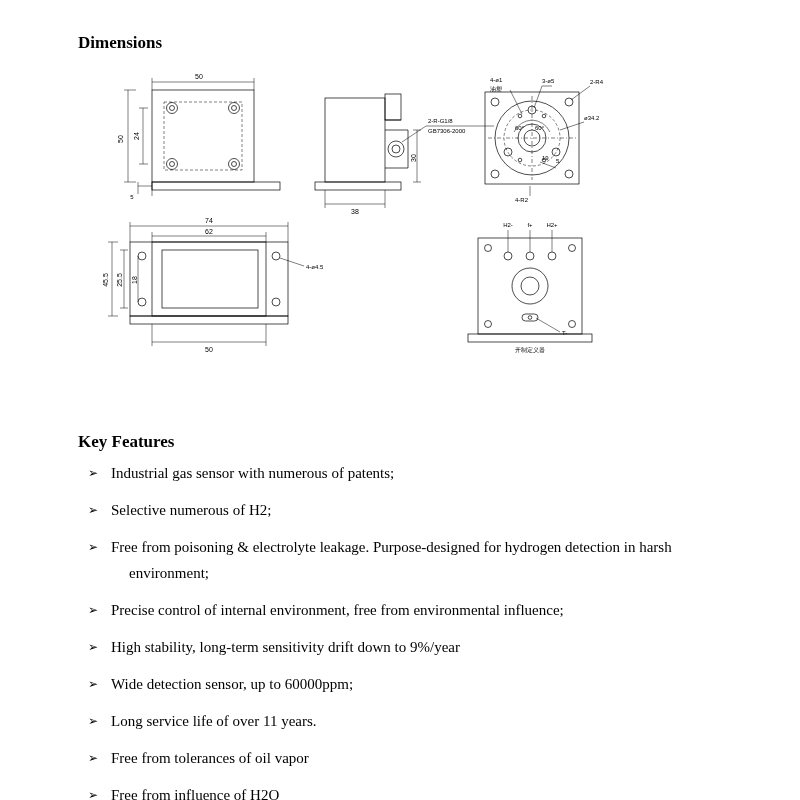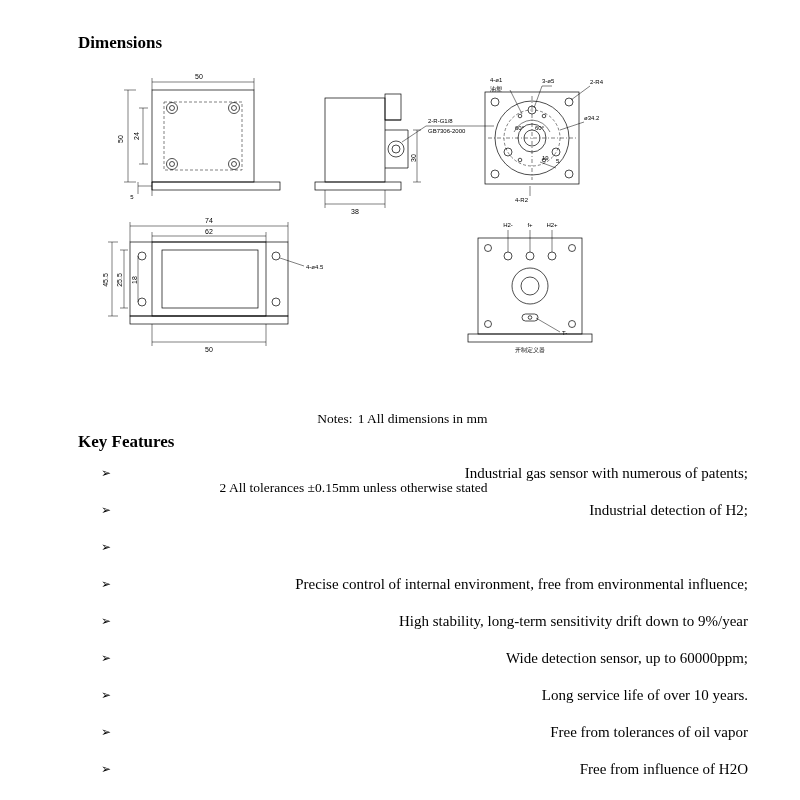--- a/index.html
+++ b/index.html
@@ -12,21 +12,20 @@
     height: 800px;
     font-family: "Liberation Serif", serif;
     color: #000000;
     position: relative;
     overflow: hidden;
   }
   .page {
     position: relative;
     width: 736px;
     height: 800px;
-    text-align: right;
   }
   .section-title {
     font-family: "Liberation Serif", serif;
     font-weight: bold;
     font-size: 17px;
     color: #000;
   }
   #dimensions-title {
     position: absolute;
     left: 78px;
@@ -306,65 +305,59 @@
         <text class="dim-s" x="440" y="167" text-anchor="middle">f+</text>
         <text class="dim-s" x="462" y="167" text-anchor="middle">H2+</text>
         <line class="ln vthin" x1="446" y1="258" x2="470" y2="272"></line>
         <text class="dim-s" x="472" y="275">T-</text>
         <text class="dim-s" x="440" y="292" text-anchor="middle">开制定义器</text>
       </g>
 
     </svg>
   </div>
 
-  <div class="notes">
-    <span class="note-row">
-      <span class="note-label">Notes:</span><span class="note-num">1</span> <span>All dimensions in mm</span>
-    </span>
-    <span class="note-row">
-      <span class="note-indent"></span><span class="note-num">2</span> <span>All tolerances ±0.15mm unless otherwise stated</span>
-    </span>
+
+  <div class="section-title" id="key-features-title">Key Features</div>
+
+  <div class="features">
+    <div class="feature">
+      <span class="bullet">➢</span>
+      <span class="text">Industrial gas sensor with numerous of patents;</span>
+    </div>
+    <div class="feature">
+      <span class="bullet">➢</span>
+      <span class="text">Selective numerous of H2;</span>
+    </div>
+    <div class="feature">
+      <span class="bullet">➢</span>
+      <span class="text">
+        <span>Free from poisoning &amp; electrolyte leakage. Purpose-designed for hydrogen detection in harsh</span>
+        <span class="cont">environment;</span>
+      </span>
+    </div>
+    <div class="feature">
+      <span class="bullet">➢</span>
+      <span class="text">Precise control of internal environment, free from environmental influence;</span>
+    </div>
+    <div class="feature">
+      <span class="bullet">➢</span>
+      <span class="text">High stability, long-term sensitivity drift down to 9%/year</span>
+    </div>
+    <div class="feature">
+      <span class="bullet">➢</span>
+      <span class="text">Wide detection sensor, up to 60000ppm;</span>
+    </div>
+    <div class="feature">
+      <span class="bullet">➢</span>
+      <span class="text">Long service life of over 11 years.</span>
+    </div>
+    <div class="feature">
+      <span class="bullet">➢</span>
+      <span class="text">Free from tolerances of oil vapor</span>
+    </div>
+    <div class="feature">
+      <span class="bullet">➢</span>
+      <span class="text">Free from influence of H2O</span>
+    </div>
+
   </div>
 
-  <div class="section-title" id="key-features-title">Key Features</div>
-
-  <div class="features">
-    <div class="feature">
-      <span class="bullet">➢</span>
-      <span class="text">Industrial gas sensor with numerous of patents;</span>
-    </div>
-    <div class="feature">
-      <span class="bullet">➢</span>
-      <span class="text">Industrial detection of H2;</span>
-    </div>
-    <div class="feature">
-      <span class="bullet">➢</span>
-      <span class="text">
-      </span>
-    </div>
-    <div class="feature">
-      <span class="bullet">➢</span>
-      <span class="text">Precise control of internal environment, free from environmental influence;</span>
-    </div>
-    <div class="feature">
-      <span class="bullet">➢</span>
-      <span class="text">High stability, long-term sensitivity drift down to 9%/year</span>
-    </div>
-    <div class="feature">
-      <span class="bullet">➢</span>
-      <span class="text">Wide detection sensor, up to 60000ppm;</span>
-    </div>
-    <div class="feature">
-      <span class="bullet">➢</span>
-      <span class="text">Long service life of over 10 years.</span>
-    </div>
-    <div class="feature">
-      <span class="bullet">➢</span>
-      <span class="text">Free from tolerances of oil vapor</span>
-    </div>
-    <div class="feature">
-      <span class="bullet">➢</span>
-      <span class="text">Free from influence of H2O</span>
-    </div>
-
-  </div>
-
 </div>
 
 </body></html>

